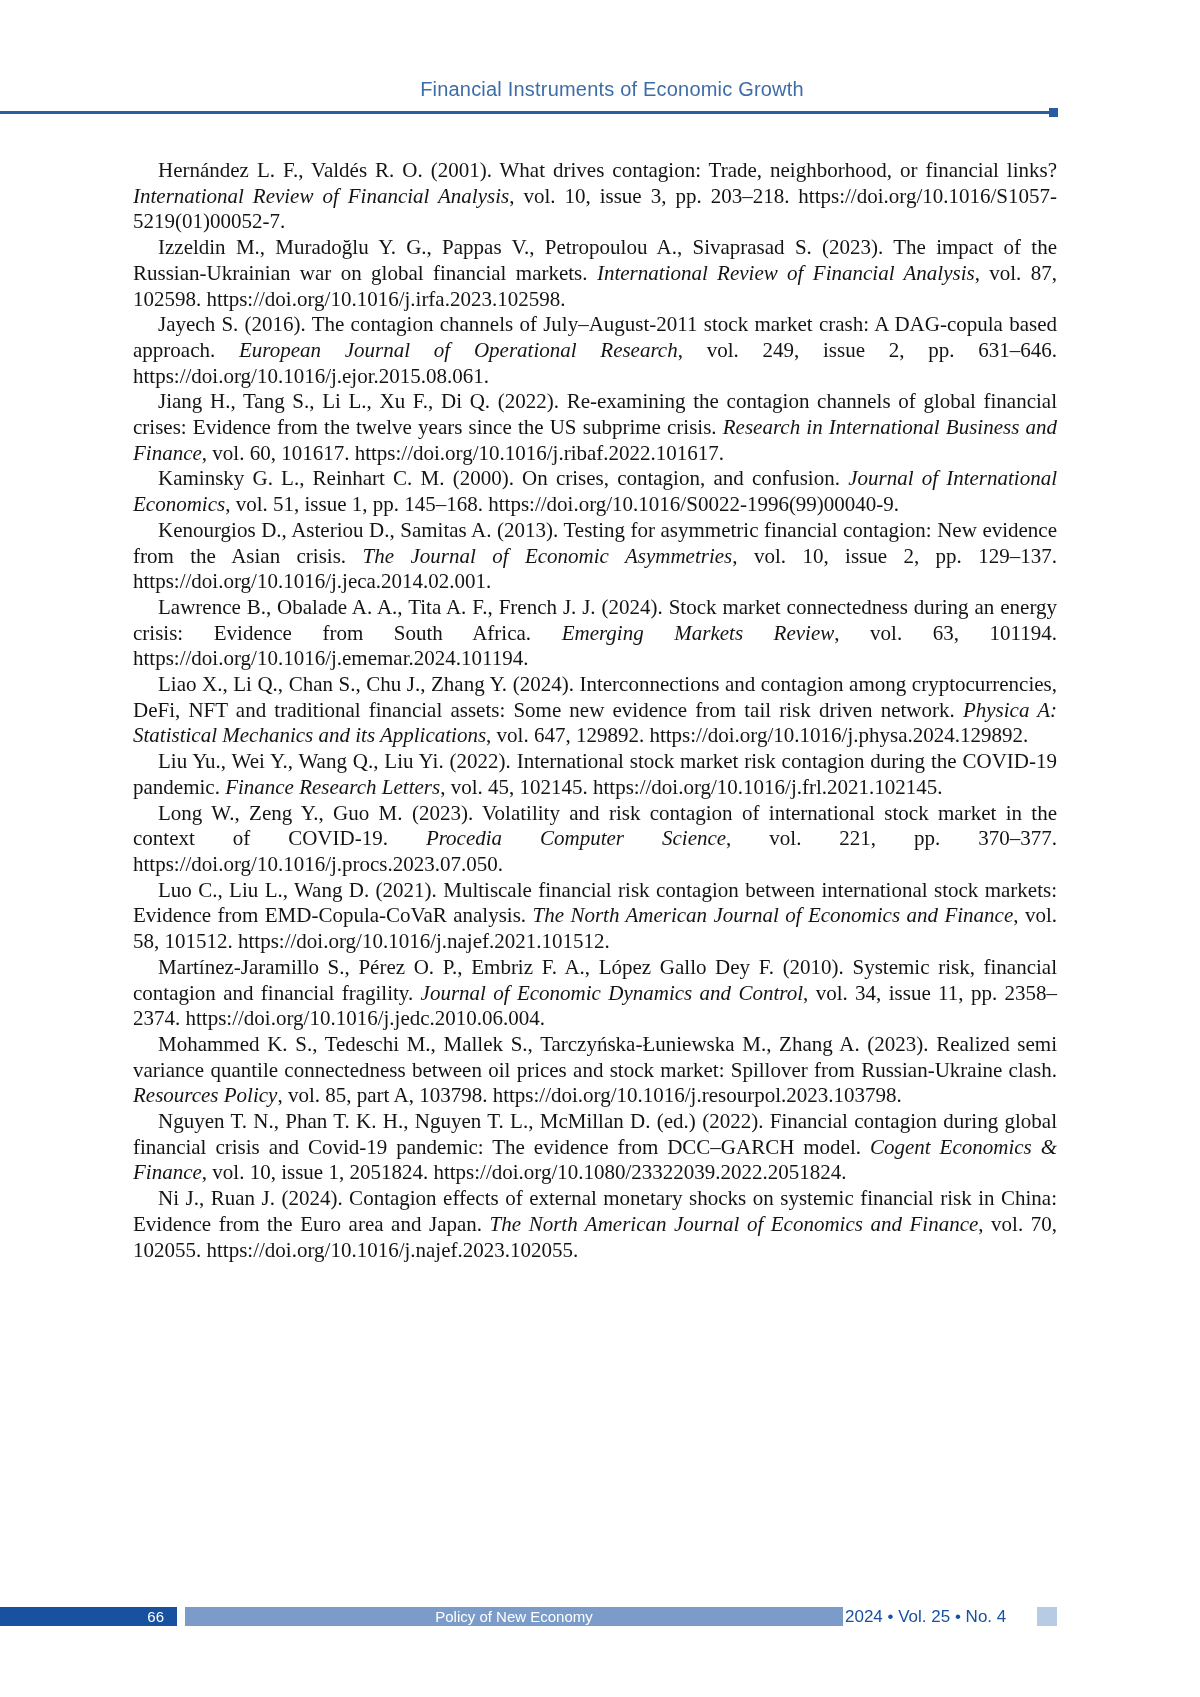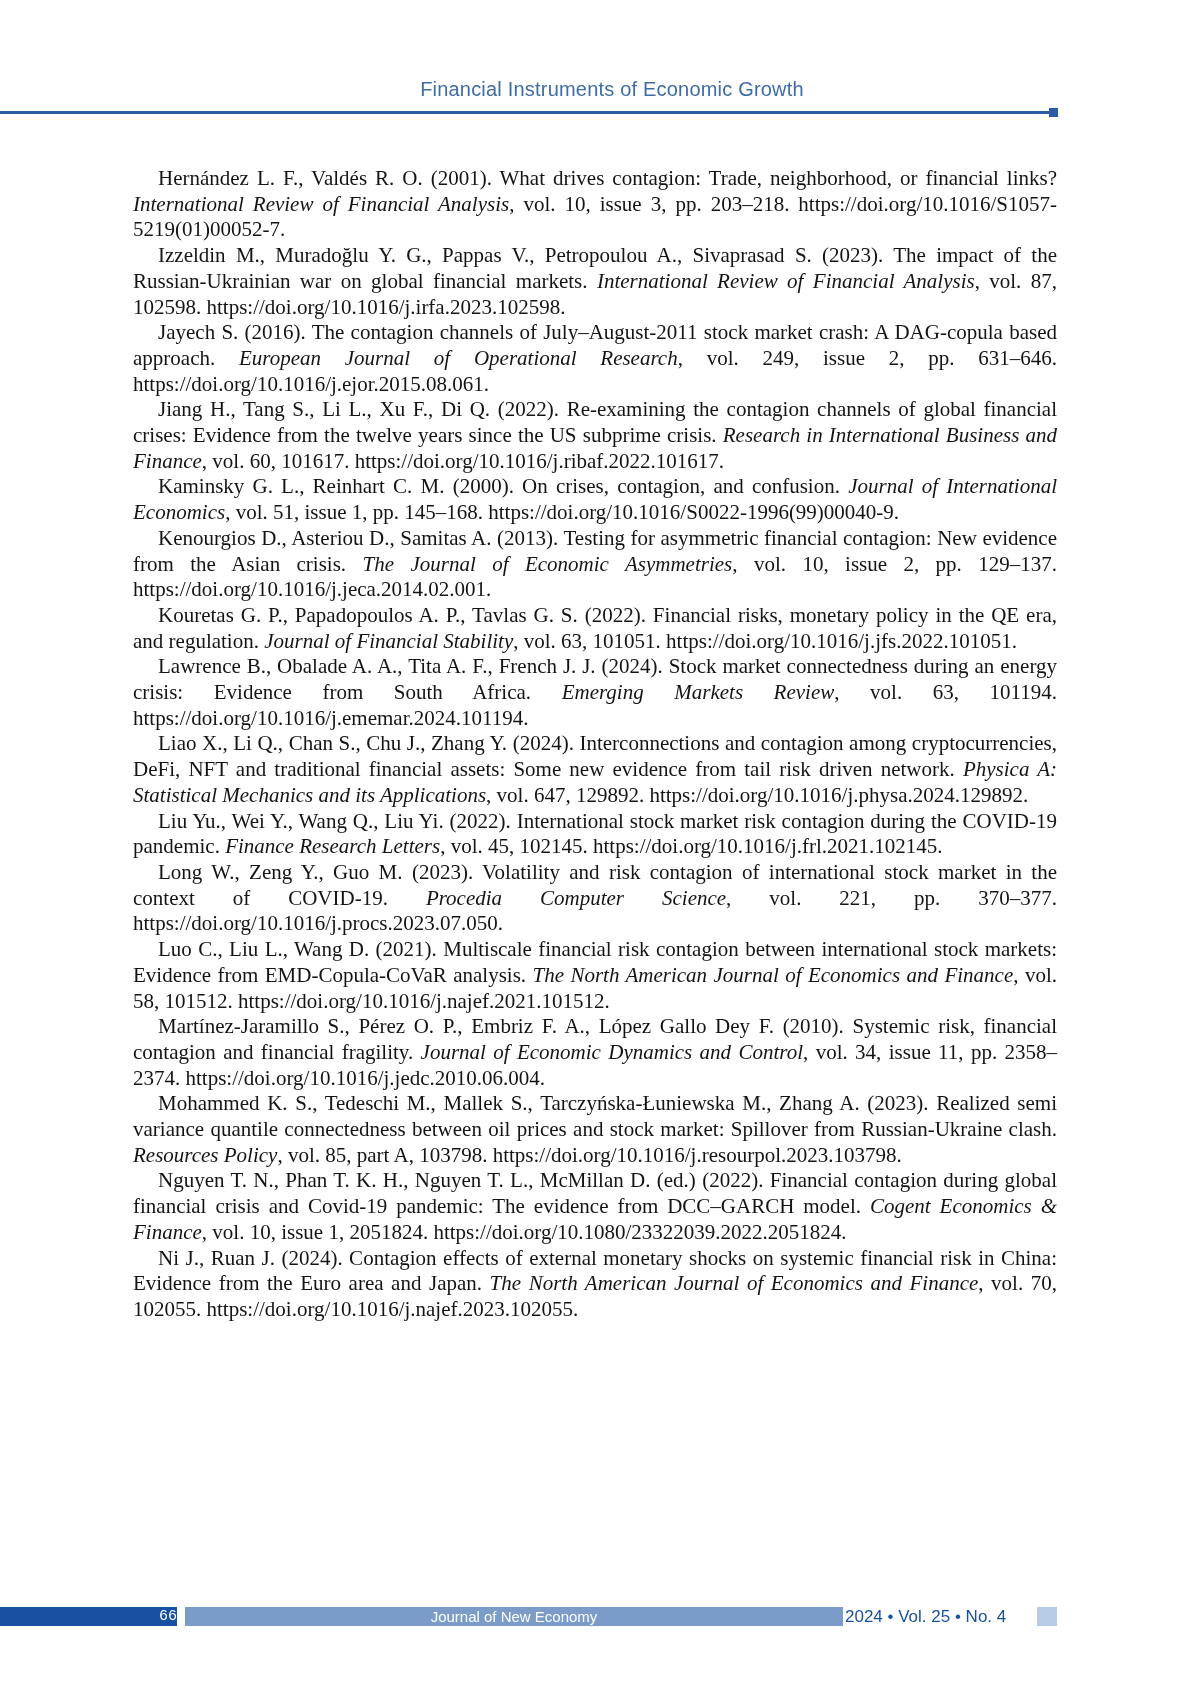--- a/index.html
+++ b/index.html
@@ -25,37 +25,38 @@
   }
   .header-rule{
     position:absolute;top:111px;left:0;width:1051px;height:3px;
     background:var(--rule-blue);
   }
   .header-rule .end-square{
     position:absolute;right:-7px;top:-3px;width:9px;height:9px;
     background:var(--rule-blue);
   }
   .references{
-    position:absolute;top:166px;left:133px;width:924px;
+    position:absolute;top:158px;left:133px;width:924px;
     font-size:21px;line-height:25.7px;
     color:var(--body-text);
     text-align:justify;
     hyphens:auto;
   }
   .references p.ref{
     margin:0;padding:0;text-indent:25px;
   }
   .references p.ref i{font-style:italic;}
   .footer-pagebox{
     position:absolute;top:1607px;left:0;width:177px;height:19px;
     background:var(--footer-dark);
     color:#ffffff;
-    font-family:Liberation Mono, monospace;
+    font-family:Liberation Sans, sans-serif;
     font-size:15px;line-height:19px;
     text-align:right;
+    padding-right:13px;
     box-sizing:border-box;
   }
   .footer-bar{
     position:absolute;top:1607px;left:185px;width:658px;height:19px;
     background:var(--footer-bar);
     color:#ffffff;
     font-family:"Liberation Sans", sans-serif;
     font-size:15px;line-height:19px;
     text-align:center;
   }
@@ -81,31 +82,30 @@
   <div class="end-square"></div>
 </div>
 
 <div class="references">
     <p class="ref"><span>Hernández L. F., Valdés R. O. (2001). What drives contagion: Trade, neighborhood, or financial links? </span><i>International Review of Financial Analysis</i><span>, vol. 10, issue 3, pp. 203–218. https://doi.org/10.1016/S1057-5219(01)00052-7.</span></p>
     <p class="ref"><span>Izzeldin M., Muradoğlu Y. G., Pappas V., Petropoulou A., Sivaprasad S. (2023). The impact of the Russian-Ukrainian war on global financial markets. </span><i>International Review of Financial Analysis</i><span>, vol. 87, 102598. https://doi.org/10.1016/j.irfa.2023.102598.</span></p>
     <p class="ref"><span>Jayech S. (2016). The contagion channels of July–August-2011 stock market crash: A DAG-copula based approach. </span><i>European Journal of Operational Research</i><span>, vol. 249, issue 2, pp. 631–646. https://doi.org/10.1016/j.ejor.2015.08.061.</span></p>
     <p class="ref"><span>Jiang H., Tang S., Li L., Xu F., Di Q. (2022). Re-examining the contagion channels of global financial crises: Evidence from the twelve years since the US subprime crisis. </span><i>Research in International Business and Finance</i><span>, vol. 60, 101617. https://doi.org/10.1016/j.ribaf.2022.101617.</span></p>
     <p class="ref"><span>Kaminsky G. L., Reinhart C. M. (2000). On crises, contagion, and confusion. </span><i>Journal of International Economics</i><span>, vol. 51, issue 1, pp. 145–168. https://doi.org/10.1016/S0022-1996(99)00040-9.</span></p>
     <p class="ref"><span>Kenourgios D., Asteriou D., Samitas A. (2013). Testing for asymmetric financial contagion: New evidence from the Asian crisis. </span><i>The Journal of Economic Asymmetries</i><span>, vol. 10, issue 2, pp. 129–137. https://doi.org/10.1016/j.jeca.2014.02.001.</span></p>
-    <p class="ref"><span>Kouretas G. P., Papadopoulos A. P., Tavlas G. S. (2022). Financial risks, monetary policy in the QE era, and regulation. </span><i>Journal of Financial Stability</i><span>, vol. 63, 101051. https://doi.org/10.1016/j.jfs.2022.101051.</span></p>
     <p class="ref"><span>Lawrence B., Obalade A. A., Tita A. F., French J. J. (2024). Stock market connectedness during an energy crisis: Evidence from South Africa. </span><i>Emerging Markets Review</i><span>, vol. 63, 101194. https://doi.org/10.1016/j.ememar.2024.101194.</span></p>
     <p class="ref"><span>Liao X., Li Q., Chan S., Chu J., Zhang Y. (2024). Interconnections and contagion among cryptocurrencies, DeFi, NFT and traditional financial assets: Some new evidence from tail risk driven network. </span><i>Physica A: Statistical Mechanics and its Applications</i><span>, vol. 647, 129892. https://doi.org/10.1016/j.physa.2024.129892.</span></p>
     <p class="ref"><span>Liu Yu., Wei Y., Wang Q., Liu Yi. (2022). International stock market risk contagion during the COVID-19 pandemic. </span><i>Finance Research Letters</i><span>, vol. 45, 102145. https://doi.org/10.1016/j.frl.2021.102145.</span></p>
     <p class="ref"><span>Long W., Zeng Y., Guo M. (2023). Volatility and risk contagion of international stock market in the context of COVID-19. </span><i>Procedia Computer Science</i><span>, vol. 221, pp. 370–377. https://doi.org/10.1016/j.procs.2023.07.050.</span></p>
     <p class="ref"><span>Luo C., Liu L., Wang D. (2021). Multiscale financial risk contagion between international stock markets: Evidence from EMD-Copula-CoVaR analysis. </span><i>The North American Journal of Economics and Finance</i><span>, vol. 58, 101512. https://doi.org/10.1016/j.najef.2021.101512.</span></p>
     <p class="ref"><span>Martínez-Jaramillo S., Pérez O. P., Embriz F. A., López Gallo Dey F. (2010). Systemic risk, financial contagion and financial fragility. </span><i>Journal of Economic Dynamics and Control</i><span>, vol. 34, issue 11, pp. 2358–2374. https://doi.org/10.1016/j.jedc.2010.06.004.</span></p>
     <p class="ref"><span>Mohammed K. S., Tedeschi M., Mallek S., Tarczyńska-Łuniewska M., Zhang A. (2023). Realized semi variance quantile connectedness between oil prices and stock market: Spillover from Russian-Ukraine clash. </span><i>Resources Policy</i><span>, vol. 85, part A, 103798. https://doi.org/10.1016/j.resourpol.2023.103798.</span></p>
     <p class="ref"><span>Nguyen T. N., Phan T. K. H., Nguyen T. L., McMillan D. (ed.) (2022). Financial contagion during global financial crisis and Covid-19 pandemic: The evidence from DCC–GARCH model. </span><i>Cogent Economics &amp; Finance</i><span>, vol. 10, issue 1, 2051824. https://doi.org/10.1080/23322039.2022.2051824.</span></p>
     <p class="ref"><span>Ni J., Ruan J. (2024). Contagion effects of external monetary shocks on systemic financial risk in China: Evidence from the Euro area and Japan. </span><i>The North American Journal of Economics and Finance</i><span>, vol. 70, 102055. https://doi.org/10.1016/j.najef.2023.102055.</span></p>
   </div>
 
 <div class="footer-pagebox">66</div>
 
-<div class="footer-bar">Journal of New Economy</div>
+<div class="footer-bar">Policy of New Economy</div>
 
 <div class="footer-issue">2024 • Vol. 25 • No. 4</div>
 
 <div class="footer-square"></div>
 
 </body></html>

